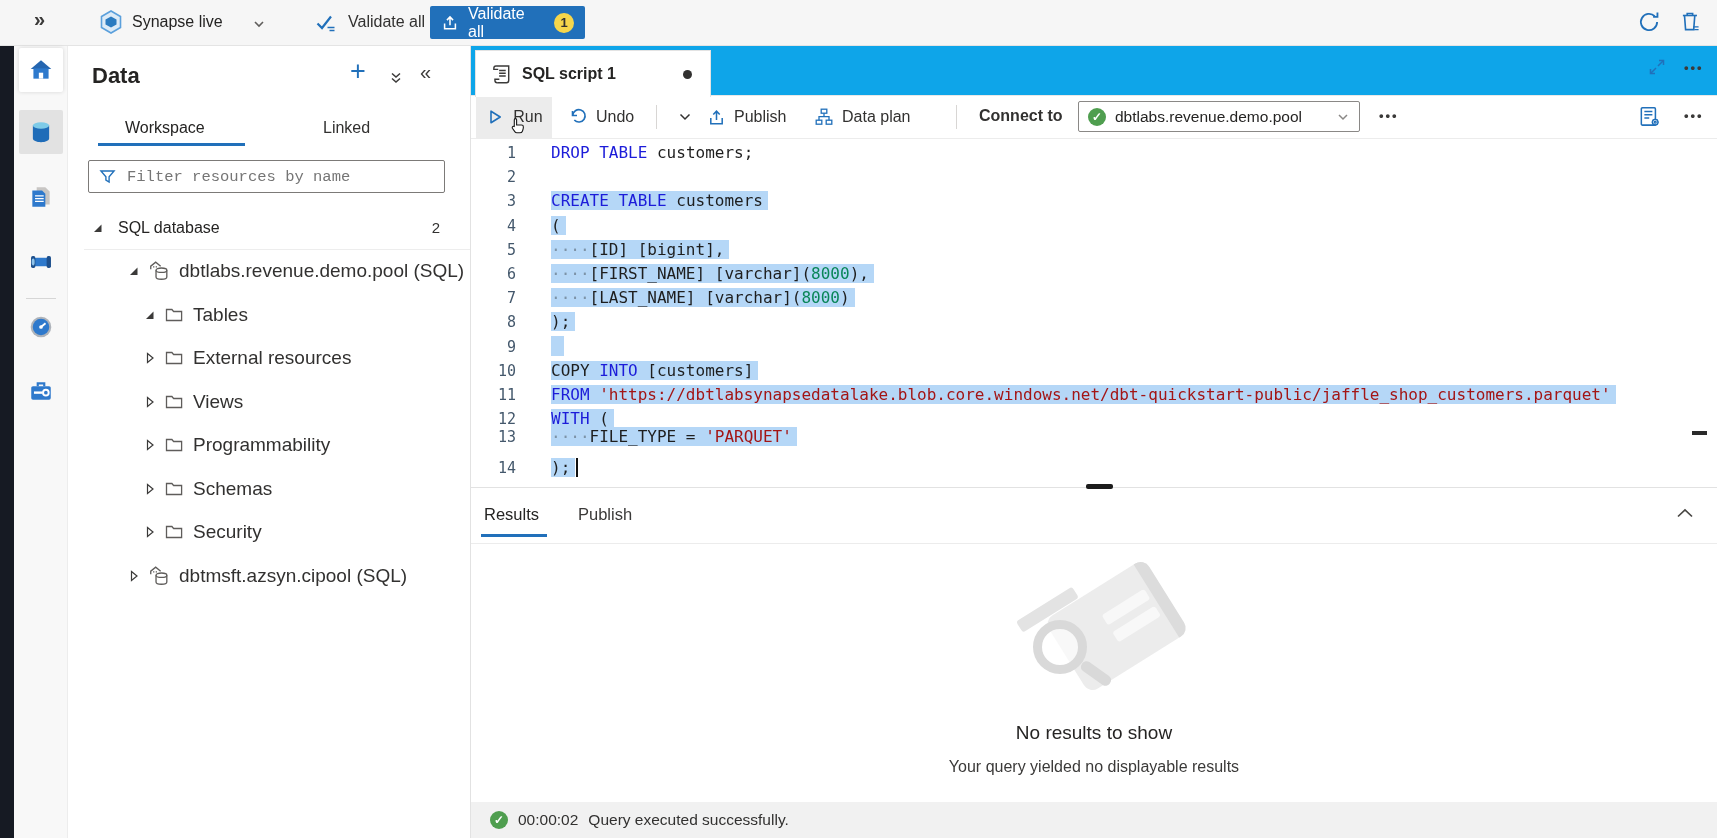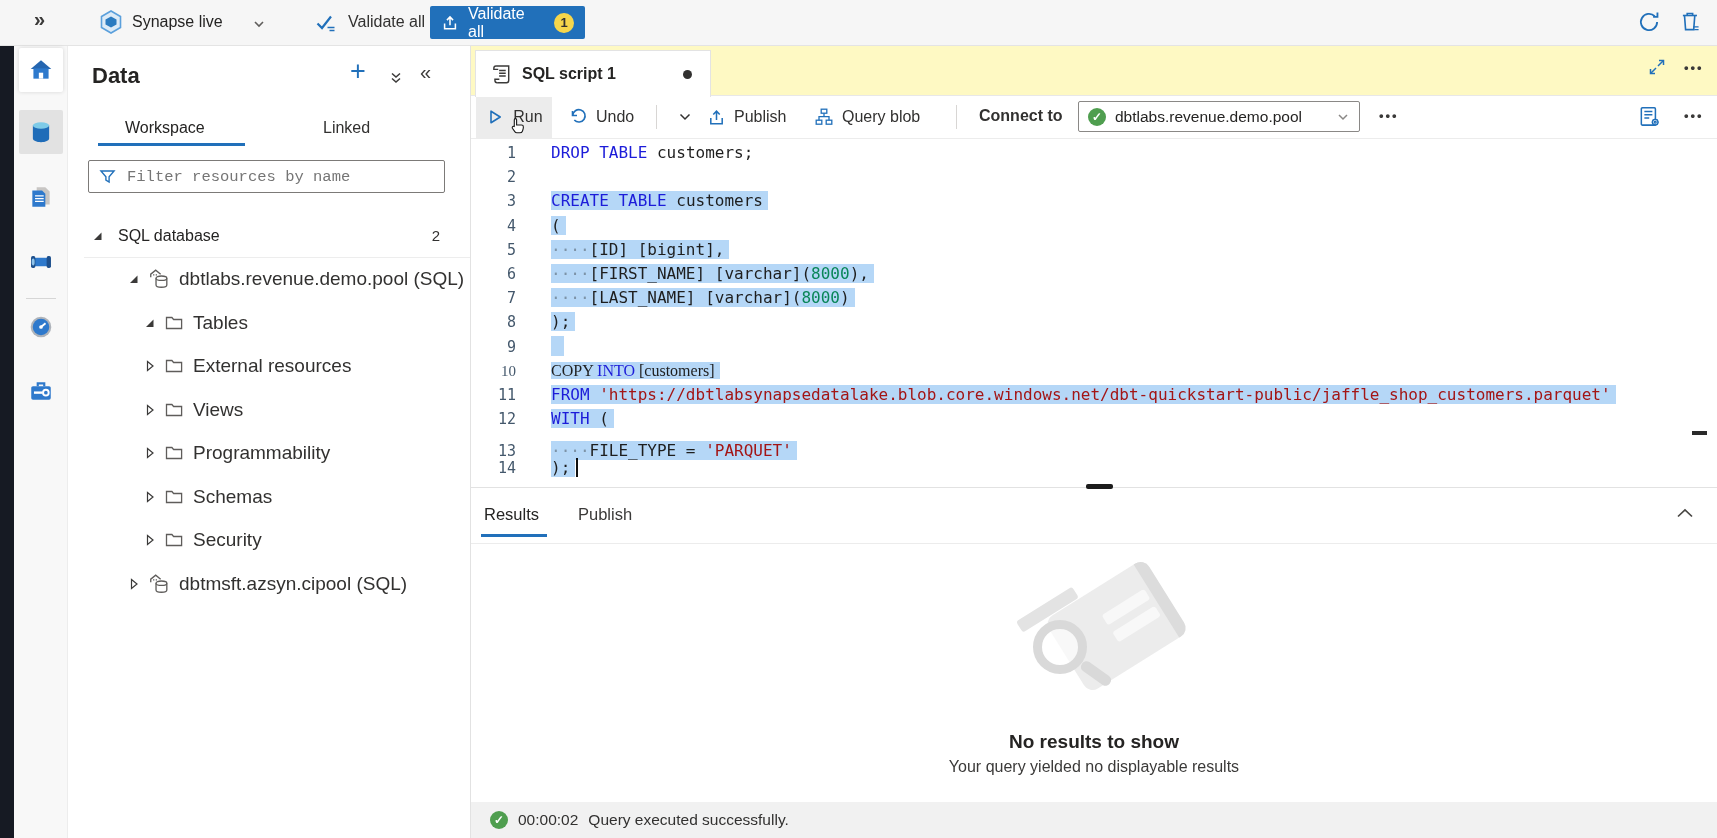--- a/index.html
+++ b/index.html
@@ -42,33 +42,33 @@
   .sb-add{position:absolute;left:282px;top:12px;font-size:27px;font-weight:300;color:var(--accent);line-height:1}
   .sb-expandall{position:absolute;left:320px;top:24px}
   .sb-collapse{position:absolute;left:352px;top:15px;font-size:20px;color:#3b3a39}
   .sb-tab{position:absolute;top:73px;font-size:16px}
   .sb-tab-ws{left:57px;color:#252423}
   .sb-tab-linked{left:255px;color:#323130}
   .sb-underline{position:absolute;left:30px;top:97px;width:147px;height:3px;background:var(--accent)}
   .sb-filter{position:absolute;left:20px;top:114px;width:357px;height:33px;border:1px solid #7c7a78;border-radius:2px;
     background:#fff;display:flex;align-items:center;gap:9px;padding:0 10px}
   .sb-filter input{border:none;outline:none;flex:1;font-family:Liberation Mono, monospace;font-size:15.5px;color:#605e5c;background:transparent}
-  .sb-tree{position:absolute;left:0;top:168px;width:100%}
+  .sb-tree{position:absolute;left:0;top:160px;width:100%}
   .trow{position:relative;height:43.5px;display:flex;align-items:center}
   .trow .caret{width:16px;flex:0 0 16px;height:16px}
   .trow .ticon{margin-left:6px;flex:0 0 auto}
   .trow .tlabel{margin-left:9px;font-size:19px;color:#323130;white-space:nowrap}
   .trow .tcount{position:absolute;right:30px;font-size:15px;color:#323130}
   .trow.lv0{padding-left:22px}.trow.lv1{padding-left:58px}.trow.lv2{padding-left:74px}
   .trow.lv0 .tlabel{font-size:16px;color:#252423;margin-left:12px}
   .trow.section::after{content:'';position:absolute;left:16px;right:0;bottom:0;height:1px;background:#ededed}
   .trow:not(.expanded) .car-exp{display:none}
 
   
-  .tabbar{position:absolute;left:471px;top:46px;width:1246px;height:50px;background:#fef9c3;border-bottom:1px solid #e8e8e8}
+  .tabbar{position:absolute;left:471px;top:46px;width:1246px;height:50px;background:#0ea5e9;border-bottom:1px solid #e8e8e8}
   .tab{position:absolute;left:4px;top:4px;width:236px;height:47px;background:#fff;border:1px solid #e3e3e3;border-bottom:none;
     display:flex;align-items:center;gap:10px;padding:0 14px;z-index:2}
   .tab-title{font-size:16px;font-weight:700;color:#252423;flex:1;white-space:nowrap}
   .tab-dot{width:9px;height:9px;border-radius:50%;background:#323130;margin-right:4px}
   .tab-expand{position:absolute;left:1176px;top:11px}
   .more-dots{font-size:13px;letter-spacing:2px;color:#3b3a39;font-weight:700}
   .tab-more{position:absolute;left:1213px;top:14px}
 
   
   .toolbar{position:absolute;left:471px;top:96px;width:1246px;height:43px;background:#fff;border-bottom:1px solid #ececec}
@@ -117,21 +117,21 @@
   .results-body{position:absolute;left:471px;top:544px;width:1246px;height:258px;background:#fff}
   .empty-illu{position:absolute;left:536px;top:20px;width:180px;height:130px}
   .doc-wrap{position:absolute;left:38px;top:4px;width:130px;height:110px;transform:rotate(-32deg)}
   .doc{position:absolute;left:10px;top:18px;width:118px;height:86px;background:#ececec;border-radius:10px}
   .doc::after{content:'';position:absolute;right:0;top:0;width:12px;height:100%;background:#dcdcdc;border-radius:0 10px 10px 0}
   .doc-bar{position:absolute;left:-14px;top:4px;width:66px;height:13px;background:#e3e3e3;border-radius:3px}
   .doc-row{position:absolute;left:62px;width:50px;height:12px;background:#f8f8f8;border-radius:3px}
   .doc-row1{top:44px}.doc-row2{top:64px}
   .magnifier{position:absolute;left:26px;top:56px;width:54px;height:54px;border:9px solid #d9d9d9;border-radius:50%;background:rgba(255,255,255,.65)}
   .mag-handle{position:absolute;left:72px;top:104px;width:34px;height:11px;background:#d9d9d9;border-radius:5px;transform:rotate(35deg)}
-  .empty-title{position:absolute;left:0;width:100%;top:187px;text-align:center;font-size:19px;font-weight:700;color:#252423}
+  .empty-title{position:absolute;left:0;width:100%;top:178px;text-align:center;font-size:19px;font-weight:400;color:#252423}
   .empty-sub{position:absolute;left:0;width:100%;top:214px;text-align:center;font-size:16px;color:#3b3a39}
 
   
   .statusbar{position:absolute;left:471px;top:802px;width:1246px;height:36px;background:#f1f1f1;
     display:flex;align-items:center;gap:10px;padding-left:19px;font-size:15.5px;color:#323130}
 </style>
 </head>
 <body>
 
 <div class="screen" style="--accent: #2170ba; --kw: #1c1cd9; --st: #a31515; --nu: #098658; --sel: #b5d7f7; --ok: #4f9e4f; --badge: #f6d64b;">
@@ -481,21 +481,21 @@
     </div>
     <div class="tb-item qp-item">
       <span class="ic-blue">
         <svg width="20" height="20" viewBox="0 0 20 20" fill="none" stroke="currentColor" stroke-width="1.3">
             <rect x="7.2" y="2.2" width="5.6" height="4"></rect>
             <rect x="2.2" y="13.2" width="5.6" height="4"></rect>
             <rect x="12.2" y="13.2" width="5.6" height="4"></rect>
             <path d="M10 6.2v3.5M5 13.2V9.7h10v3.5"></path>
           </svg>
       </span>
-      <span>Query blob</span>
+      <span>Data plan</span>
     </div>
     <div class="sep sep2"></div>
     <span class="connect-label">Connect to</span>
     <div class="pool-dd">
       <span class="okcircle">✓</span>
       <span class="lbl">dbtlabs.revenue.demo.pool</span>
       <span>
         <svg width="14" height="14" viewBox="0 0 14 14">
             <path d="M3 5l4 4 4-4" fill="none" stroke="#8a8886" stroke-width="1.5"></path>
           </svg>
@@ -520,24 +520,24 @@
     <div>
         <div class="code-line" style="top: 2px;"><span class="ln">1</span><span class="lc"><span class="tok-kw">DROP</span><span class="tok-pl"> </span><span class="tok-kw">TABLE</span><span class="tok-pl"> customers;</span></span></div>
         <div class="code-line" style="top: 26.2px;"><span class="ln">2</span><span class="lc"></span></div>
         <div class="code-line" style="top: 50.4px;"><span class="ln">3</span><span class="lc"><span class="selspan"><span class="tok-kw">CREATE</span><span class="tok-pl"> </span><span class="tok-kw">TABLE</span><span class="tok-pl"> customers</span></span></span></div>
         <div class="code-line" style="top: 74.6px;"><span class="ln">4</span><span class="lc"><span class="selspan"><span class="tok-pl">(</span></span></span></div>
         <div class="code-line" style="top: 98.8px;"><span class="ln">5</span><span class="lc"><span class="selspan"><span class="ws">····</span><span class="tok-pl">[ID] [bigint],</span></span></span></div>
         <div class="code-line" style="top: 123px;"><span class="ln">6</span><span class="lc"><span class="selspan"><span class="ws">····</span><span class="tok-pl">[FIRST_NAME] [varchar](</span><span class="tok-nu">8000</span><span class="tok-pl">),</span></span></span></div>
         <div class="code-line" style="top: 147.2px;"><span class="ln">7</span><span class="lc"><span class="selspan"><span class="ws">····</span><span class="tok-pl">[LAST_NAME] [varchar](</span><span class="tok-nu">8000</span><span class="tok-pl">)</span></span></span></div>
         <div class="code-line" style="top: 171.4px;"><span class="ln">8</span><span class="lc"><span class="selspan"><span class="tok-pl">);</span></span></span></div>
         <div class="code-line" style="top: 195.6px;"><span class="ln">9</span><span class="lc"><span class="selspan selempty"></span></span></div>
-        <div class="code-line" style="top: 219.8px; font-family: Liberation Serif, serif;"><span class="ln">10</span><span class="lc"><span class="selspan"><span class="tok-pl">COPY </span><span class="tok-kw">INTO</span><span class="tok-pl"> [customers]</span></span></span></div>
+        <div class="code-line" style="top: 219.8px;"><span class="ln">10</span><span class="lc"><span class="selspan"><span class="tok-pl">COPY </span><span class="tok-kw">INTO</span><span class="tok-pl"> [customers]</span></span></span></div>
         <div class="code-line" style="top: 244px;"><span class="ln">11</span><span class="lc"><span class="selspan"><span class="tok-kw">FROM</span><span class="tok-pl"> </span><span class="tok-st">'https://dbtlabsynapsedatalake.blob.core.windows.net/dbt-quickstart-public/jaffle_shop_customers.parquet'</span></span></span></div>
         <div class="code-line" style="top: 268.2px;"><span class="ln">12</span><span class="lc"><span class="selspan"><span class="tok-kw">WITH</span><span class="tok-pl"> (</span></span></span></div>
-        <div class="code-line" style="top: 300px; text-decoration: underline;"><span class="ln">13</span><span class="lc"><span class="selspan"><span class="ws">····</span><span class="tok-pl">FILE_TYPE = </span><span class="tok-st">'PARQUET'</span></span></span></div>
+        <div class="code-line" style="top: 286px; text-decoration: underline;"><span class="ln">13</span><span class="lc"><span class="selspan"><span class="ws">····</span><span class="tok-pl">FILE_TYPE = </span><span class="tok-st">'PARQUET'</span></span></span></div>
         <div class="code-line" style="top: 316.6px;"><span class="ln">14</span><span class="lc"><span class="selspan"><span class="tok-pl">);</span></span><span class="caret-bar"></span></span></div>
       </div>
     <div class="ovr-dash"></div>
   </div>
 
   <div class="splitline"></div>
   <div class="split-handle"></div>
 
   <div class="results-head">
     <span class="res-tab res-tab1">Results</span>

